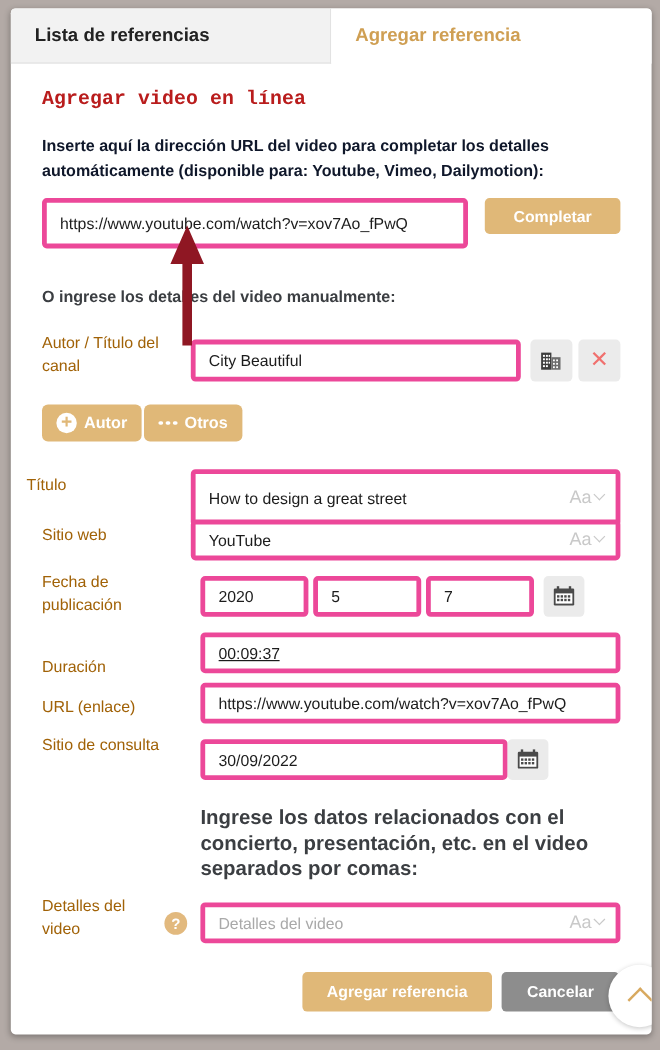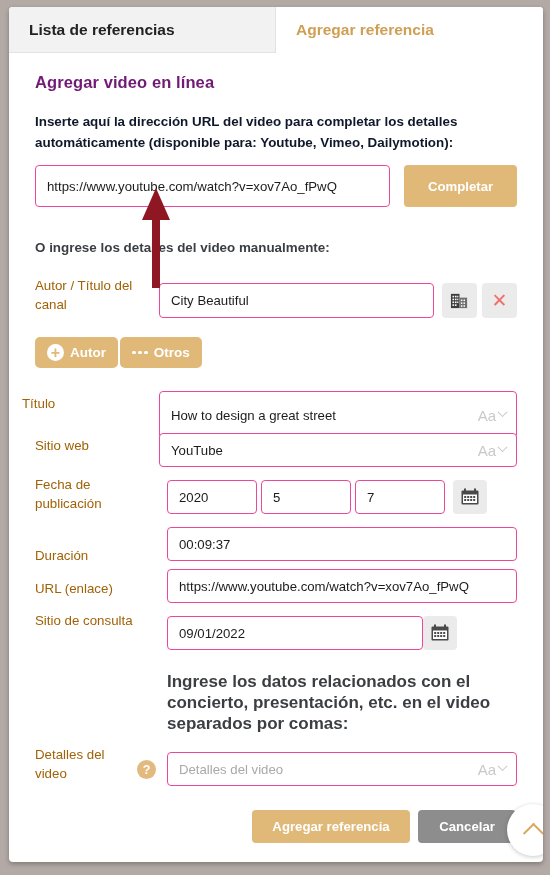--- a/index.html
+++ b/index.html
@@ -55,41 +55,42 @@
     flex: 1;
     background: #ffffff;
     color: #cf9f53;
   }
 
   
   .body { position: absolute; left: 0; top: 46px; width: 534px; bottom: 0; }
 
   .h2 {
     position: absolute; left: 26px; top: 20px;
-    font-size: 16.5px; font-weight: bold; color: #701a75;
+    font-size: 16.5px; font-weight: bold; color: #b91c1c;
     letter-spacing: .1px;
+    font-family: Liberation Mono, monospace;
   }
 
   .lead {
     position: absolute; left: 26px; top: 58px;
     width: 482px;
     font-size: 13.4px; font-weight: bold; color: #0f172a;
     line-height: 21px;
   }
 
   .subhead {
     position: absolute; left: 26px;
     font-size: 13.4px; font-weight: bold; color: #3b3e42;
   }
 
   
   .inp {
     position: absolute;
     background: #ffffff;
-    border: 1px solid #ec4899;
+    border: 4px solid #ec4899;
     border-radius: 4px;
     font-size: 13.2px;
     color: #1c1c1c;
     padding: 0 11px;
     display: flex; align-items: center;
     font-family: "Liberation Sans", sans-serif;
   }
   .inp .val { overflow: hidden; white-space: nowrap; }
   .inp.ph .val { color: #a9a9a9; }
 
@@ -202,21 +203,21 @@
 
     <div class="body">
 
       <div class="h2">Agregar video en línea</div>
 
       <div class="lead">Inserte aquí la dirección URL del video para completar los detalles automáticamente (disponible para: Youtube, Vimeo, Dailymotion):</div>
 
       <div class="inp" style="left:26px; top:112px; width:355px; height:42px;">
         <span class="val">https://www.youtube.com/watch?v=xov7Ao_fPwQ</span>
       </div>
-      <button class="btn btn-gold" style="left:395px; top:112px; width:113px; height:42px;">Completar</button>
+      <button class="btn btn-gold" style="left:395px; top:112px; width:113px; height:30px;">Completar</button>
 
       <div class="subhead" style="top:187px;">O ingrese los detalles del video manualmente:</div>
 
       <div class="lbl" style="left:26px; top:224px; width:120px;">Autor / Título del canal</div>
       <div class="inp" style="left:150px; top:230px; width:275px; height:35px;">
         <span class="val">City Beautiful</span>
       </div>
       <div class="iconbtn" style="left:433px; top:230px; width:35px; height:35px;">
         <svg width="19" height="19" viewBox="0 0 20 20">
           <rect x="1" y="3" width="9" height="15" fill="#3d3d3d"></rect>
@@ -300,32 +301,32 @@
               <rect x="13.2" y="9" width="2" height="2"></rect>
             <rect x="4.2" y="12" width="2" height="2"></rect>
               <rect x="7.2" y="12" width="2" height="2"></rect>
             <rect x="10.2" y="12" width="2" height="2"></rect>
               <rect x="13.2" y="12" width="2" height="2"></rect>
           </g>
         </svg>
       </div>
 
       <div class="lbl" style="left:26px; top:494px;">Duración</div>
-      <div class="inp" style="left:158px; top:474px; width:350px; height:34px;">
+      <div class="inp" style="left:158px; top:474px; width:350px; height:34px;text-decoration:underline;">
         <span class="val">00:09:37</span>
       </div>
 
       <div class="lbl" style="left:26px; top:527px;">URL (enlace)</div>
       <div class="inp" style="left:158px; top:516px; width:350px; height:34px;">
         <span class="val">https://www.youtube.com/watch?v=xov7Ao_fPwQ</span>
       </div>
 
       <div class="lbl" style="left:26px; top:559px; width:110px;">Sitio de consulta</div>
       <div class="inp" style="left:158px; top:563px; width:256px; height:34px;">
-        <span class="val">09/01/2022</span>
+        <span class="val">30/09/2022</span>
       </div>
       <div class="iconbtn" style="left:414px; top:563px; width:34px; height:34px;">
         <svg width="20" height="20" viewBox="0 0 20 20">
           <rect x="4" y="1.5" width="2" height="3" fill="#4a4a4a"></rect>
           <rect x="14" y="1.5" width="2" height="3" fill="#4a4a4a"></rect>
           <rect x="1.5" y="3.5" width="17" height="14" rx="1" fill="#4a4a4a"></rect>
           <rect x="3" y="7.5" width="14" height="8.5" fill="#ffffff"></rect>
           <g fill="#4a4a4a">
             <rect x="4.2" y="9" width="2" height="2"></rect>
               <rect x="7.2" y="9" width="2" height="2"></rect>

